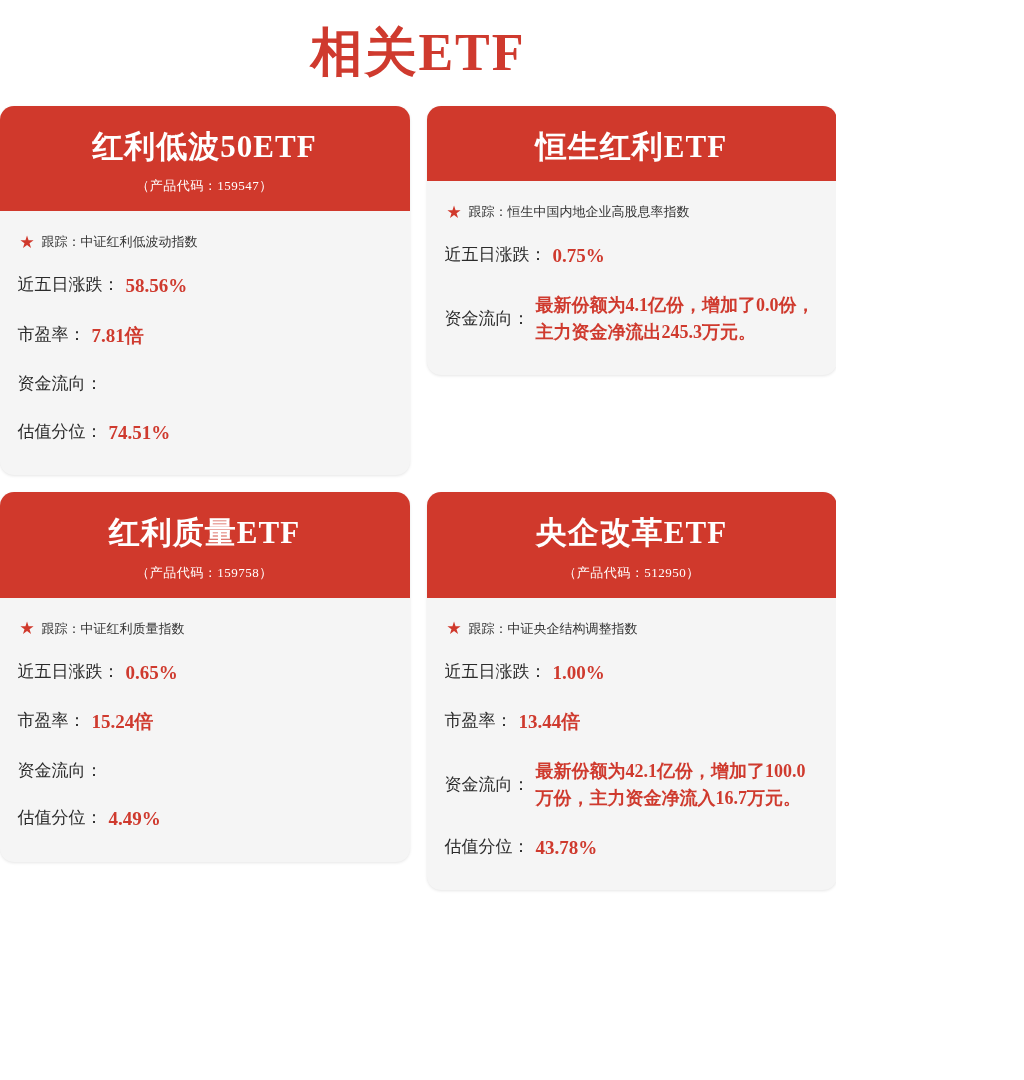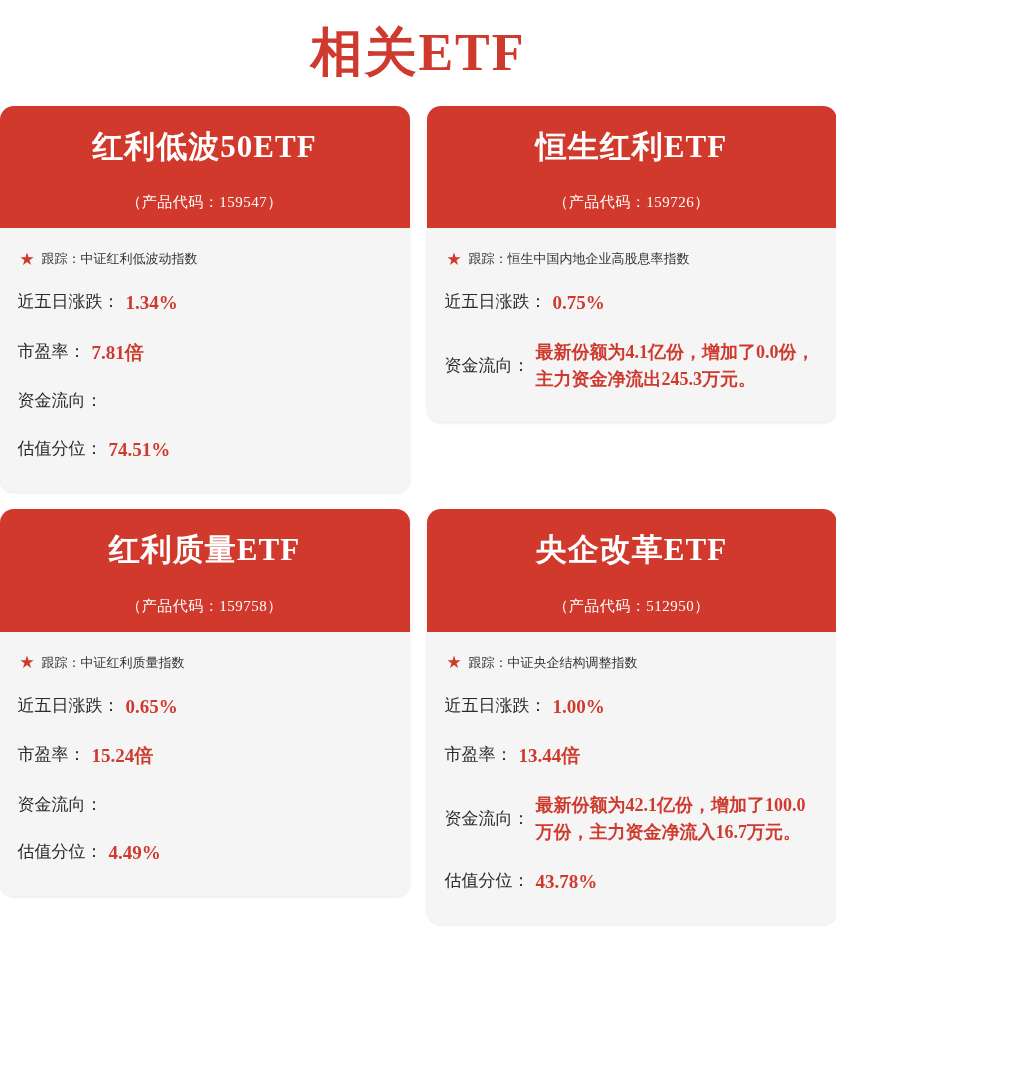--- a/index.html
+++ b/index.html
@@ -58,22 +58,22 @@
   }
 
   .card-name {
     font-size: 31px;
     font-weight: bold;
     letter-spacing: 1px;
     line-height: 1.2;
   }
 
   .card-code {
-    font-size: 15px;
-    margin-top: 28px;
+    font-size: 13px;
+    margin-top: 12px;
     font-weight: normal;
     letter-spacing: 0.5px;
   }
 
   .card-body {
     padding: 14px 18px 18px 18px;
     display: flex;
     flex-direction: column;
   }
 
@@ -141,40 +141,39 @@
         <div class="card-name">红利低波50ETF</div>
         <div class="card-code">（产品代码：159547）</div>
       </div>
       <div class="card-body">
         <div class="track-row">
           <span class="star-icon">★</span>
           <span class="track-text">跟踪：中证红利低波动指数</span>
         </div>
         <div class="metric">
           <span class="metric-label">近五日涨跌：</span>
-          <span class="metric-value">1.34%</span>
+          <span class="metric-value">58.56%</span>
         </div>
         <div class="metric">
           <span class="metric-label">市盈率：</span>
           <span class="metric-value">7.81倍</span>
         </div>
         <div class="metric flow-row">
           <span class="metric-label">资金流向：</span>
         </div>
         <div class="metric">
           <span class="metric-label">估值分位：</span>
           <span class="metric-value">74.51%</span>
         </div>
       </div>
     </div>
 
     <div class="card">
       <div class="card-header">
         <div class="card-name">恒生红利ETF</div>
-        <div class="card-code">（产品代码：159726）</div>
       </div>
       <div class="card-body">
         <div class="track-row">
           <span class="star-icon">★</span>
           <span class="track-text">跟踪：恒生中国内地企业高股息率指数</span>
         </div>
         <div class="metric">
           <span class="metric-label">近五日涨跌：</span>
           <span class="metric-value">0.75%</span>
         </div>

